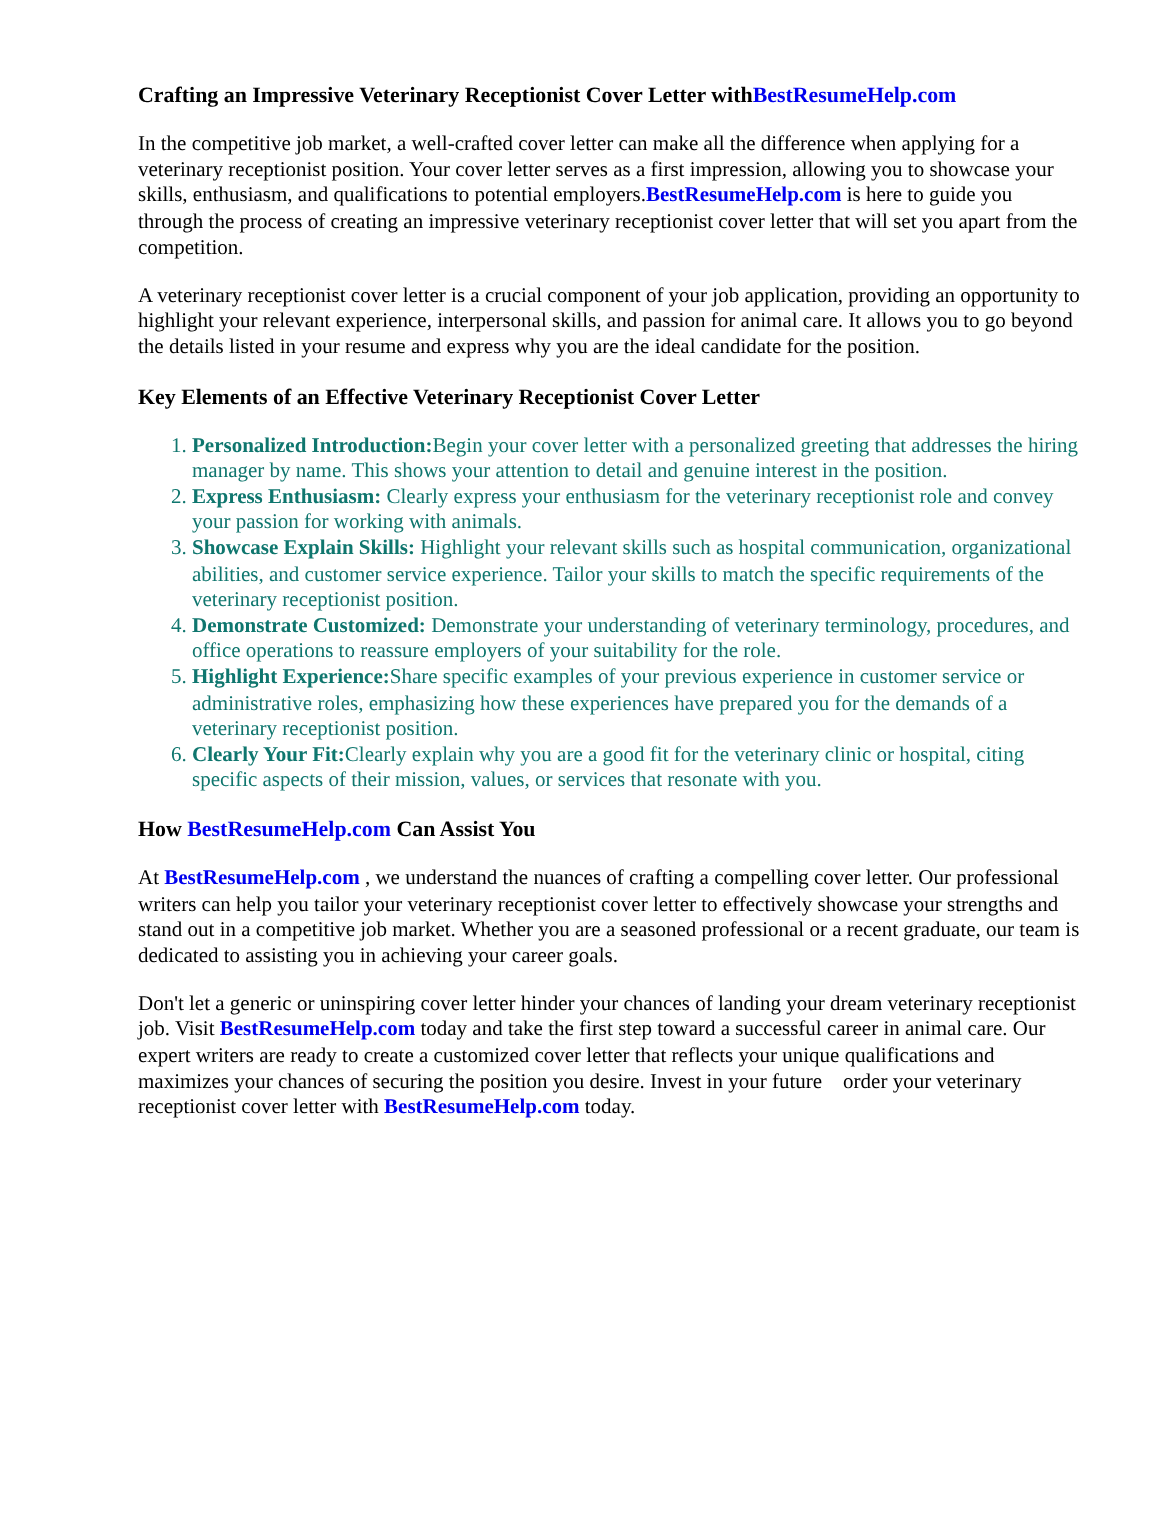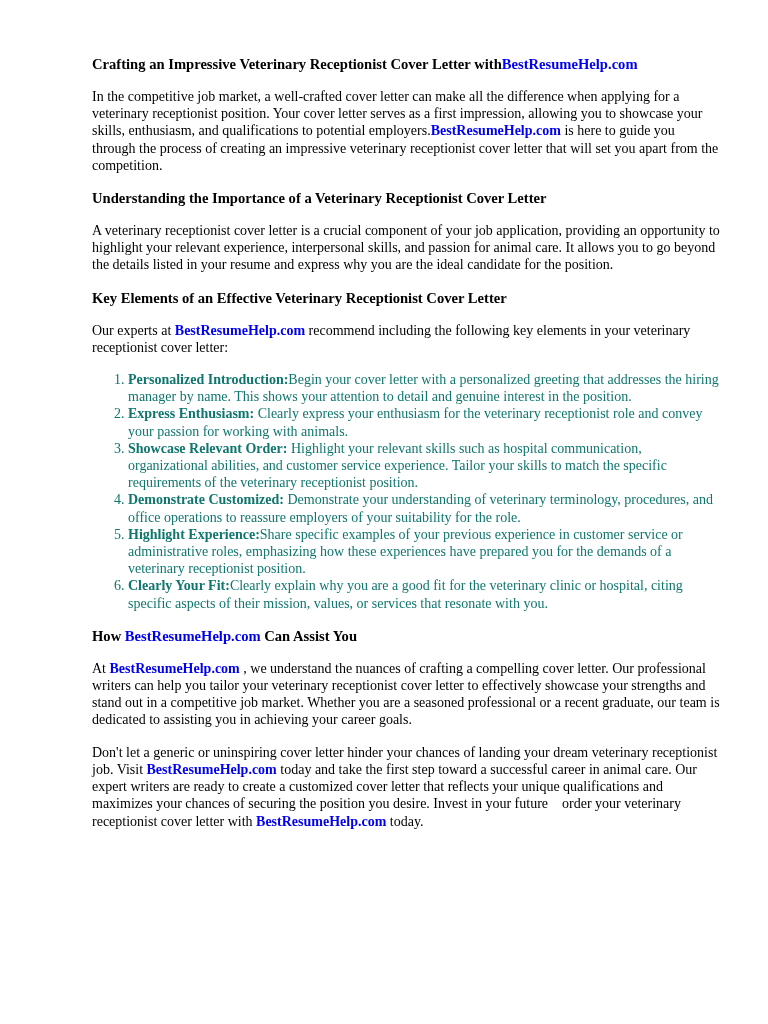--- a/index.html
+++ b/index.html
@@ -61,32 +61,30 @@
 </head>
 <body>
 
 <div class="page">
   <div class="content">
 
     <h1><span>Crafting an Impressive Veterinary Receptionist Cover Letter with</span><a class="link">BestResumeHelp.com</a></h1>
 
     <p><span>In the competitive job market, a well-crafted cover letter can make all the difference when applying for a veterinary receptionist position. Your cover letter serves as a first impression, allowing you to showcase your skills, enthusiasm, and qualifications to potential employers.</span><a class="link">BestResumeHelp.com</a><span> is here to guide you through the process of creating an impressive veterinary receptionist cover letter that will set you apart from the competition.</span></p>
 
-    <h2>Understanding the Importance of a Veterinary Receptionist Cover Letter</h2>
 
     <p>A veterinary receptionist cover letter is a crucial component of your job application, providing an opportunity to highlight your relevant experience, interpersonal skills, and passion for animal care. It allows you to go beyond the details listed in your resume and express why you are the ideal candidate for the position.</p>
 
     <h2>Key Elements of an Effective Veterinary Receptionist Cover Letter</h2>
 
-    <p><span>Our experts at </span><a class="link">BestResumeHelp.com</a><span> recommend including the following key elements in your veterinary receptionist cover letter:</span></p>
 
     <ol>
       <li><b>Personalized Introduction:</b><span>Begin your cover letter with a personalized greeting that addresses the hiring manager by name. This shows your attention to detail and genuine interest in the position.</span></li>
       <li><b>Express Enthusiasm:</b><span> Clearly express your enthusiasm for the veterinary receptionist role and convey your passion for working with animals.</span></li>
-      <li><b>Showcase Relevant Order:</b><span> Highlight your relevant skills such as hospital communication, organizational abilities, and customer service experience. Tailor your skills to match the specific requirements of the veterinary receptionist position.</span></li>
+      <li><b>Showcase Explain Skills:</b><span> Highlight your relevant skills such as hospital communication, organizational abilities, and customer service experience. Tailor your skills to match the specific requirements of the veterinary receptionist position.</span></li>
       <li><b>Demonstrate Customized:</b><span> Demonstrate your understanding of veterinary terminology, procedures, and office operations to reassure employers of your suitability for the role.</span></li>
       <li><b>Highlight Experience:</b><span>Share specific examples of your previous experience in customer service or administrative roles, emphasizing how these experiences have prepared you for the demands of a veterinary receptionist position.</span></li>
       <li><b>Clearly Your Fit:</b><span>Clearly explain why you are a good fit for the veterinary clinic or hospital, citing specific aspects of their mission, values, or services that resonate with you.</span></li>
     </ol>
 
     <h2><span>How </span><a class="link">BestResumeHelp.com</a><span> Can Assist You</span></h2>
 
     <p><span>At </span><a class="link">BestResumeHelp.com</a><span> , we understand the nuances of crafting a compelling cover letter. Our professional writers can help you tailor your veterinary receptionist cover letter to effectively showcase your strengths and stand out in a competitive job market. Whether you are a seasoned professional or a recent graduate, our team is dedicated to assisting you in achieving your career goals.</span></p>
 
 

